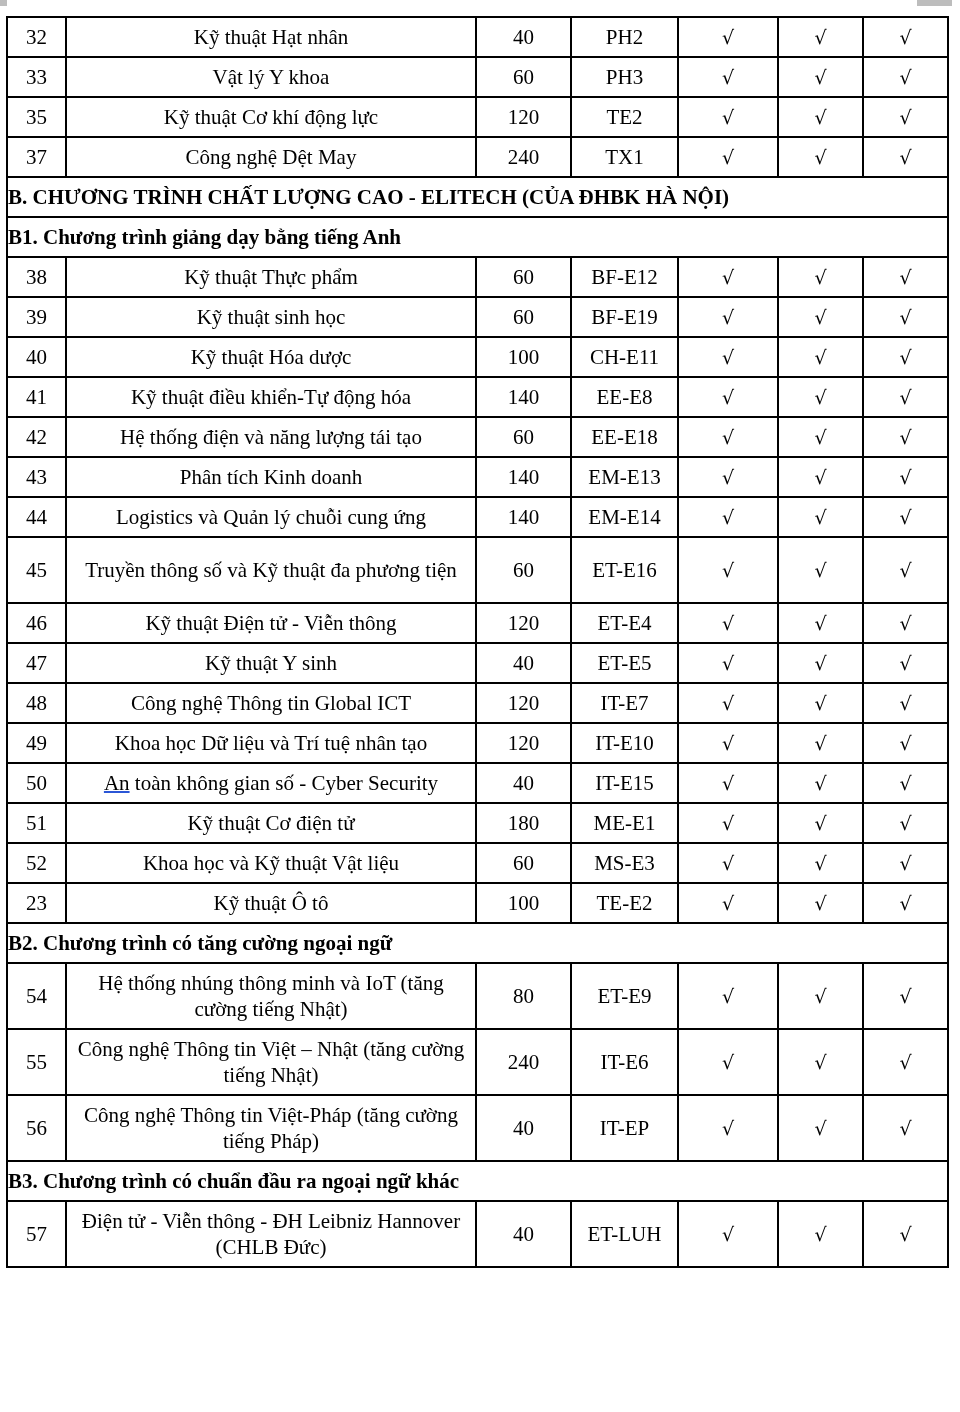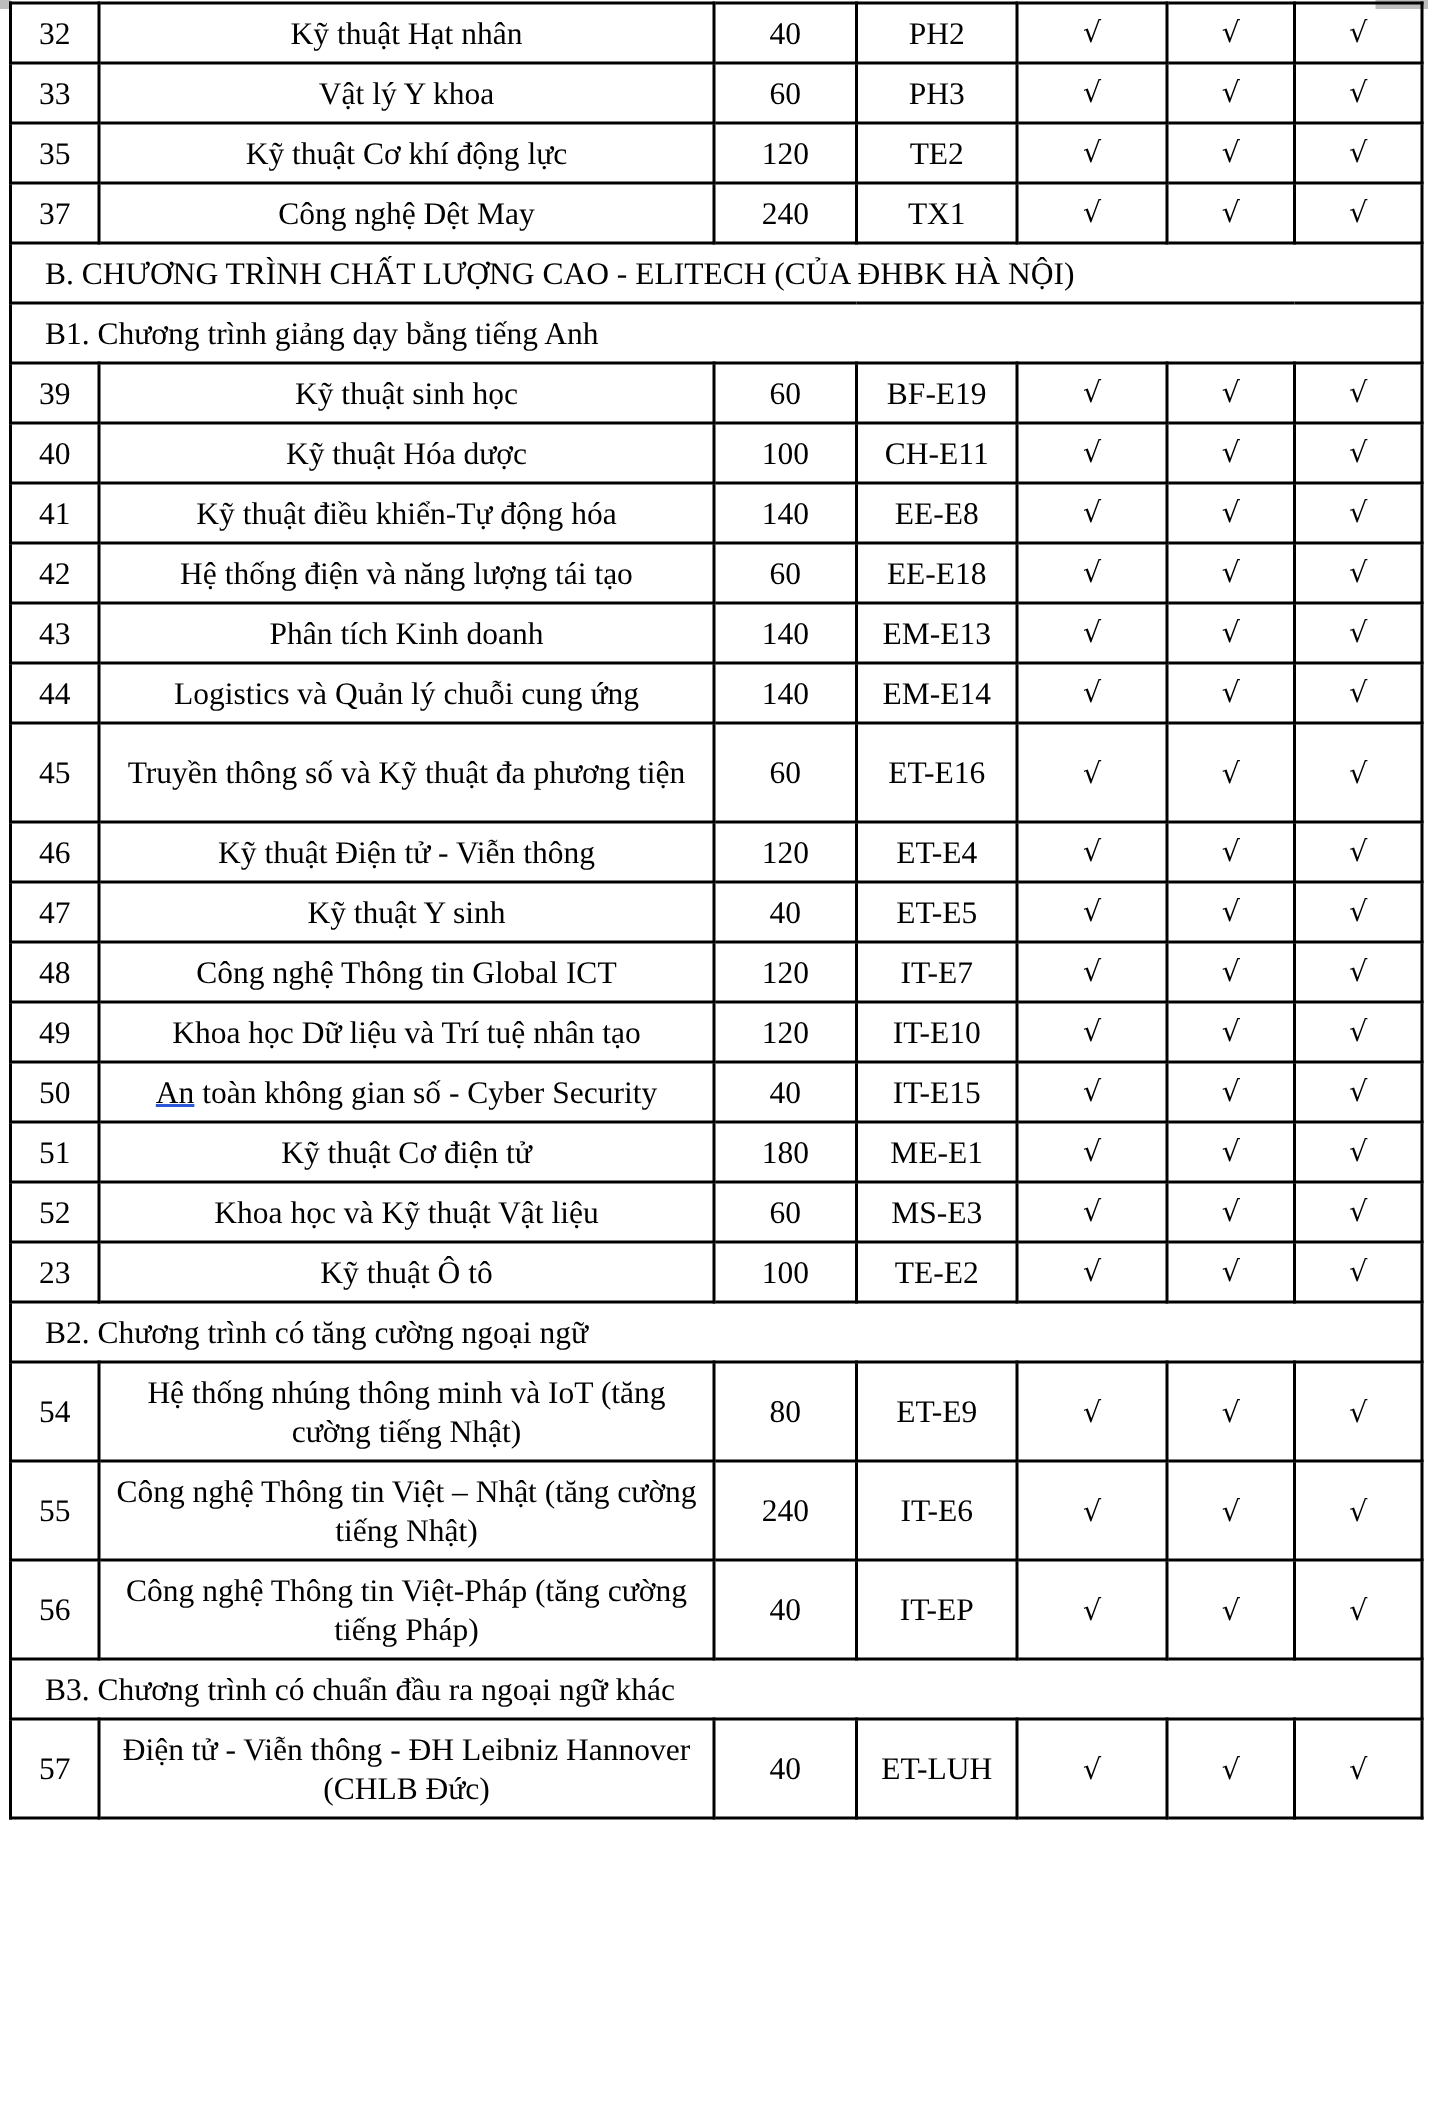--- a/index.html
+++ b/index.html
@@ -2,33 +2,33 @@
 <html><head>
 <meta charset="utf-8">
 <style>
   html, body { margin: 0; padding: 0; background: #ffffff; }
   body { width: 960px; height: 1412px; position: relative; overflow: hidden;
          font-family: "Liberation Serif", "DejaVu Serif", serif; color: #000; }
   .corner { position: absolute; top: 0; height: 6px; background: #bdbdbd; }
   .corner.left { left: 0; width: 7px; }
   .corner.right { left: 917px; width: 35px; }
   table.admissions {
-    position: absolute; left: 6px; top: 1px;
+    position: absolute; left: 6px; top: 16px;
     border-collapse: collapse; table-layout: fixed; width: 941px;
   }
   table.admissions td {
     border: 2px solid #000; padding: 0 4px; font-size: 21px; line-height: 25px;
     vertical-align: middle;
   }
   td.c-num { text-align: center; }
   td.c-name { text-align: center; padding-left: 3px; }
   td.c-quota, td.c-code, td.c-chk { text-align: center; }
   tr.row1 td { height: 38px; }
   tr.row2 td { height: 64px; line-height: 26px; }
-  tr.section td { height: 38px; font-weight: normal; padding-left: 22px; margin-left: 16px; }
+  tr.section td { height: 38px; font-weight: bold; padding-left: 0; margin-left: 16px; }
   .underline-blue { text-decoration: underline; text-decoration-color: #2b56d6; text-decoration-thickness: 2px; }
   .chk { font-family: "DejaVu Serif", serif; font-size: 19px; }
 </style>
 </head>
 <body>
 
 <div class="corner left"></div>
 <div class="corner right"></div>
 
 <table class="admissions">
@@ -81,20 +81,29 @@
     </tr>
 
     <tr class="section">
       <td colspan="7">B. CHƯƠNG TRÌNH CHẤT LƯỢNG CAO - ELITECH (CỦA ĐHBK HÀ NỘI)</td>
     </tr>
     <tr class="section">
       <td colspan="7">B1. Chương trình giảng dạy bằng tiếng Anh</td>
     </tr>
 
     <tr class="row1">
+      <td class="c-num">38</td>
+      <td class="c-name">Kỹ thuật Thực phẩm</td>
+      <td class="c-quota">60</td>
+      <td class="c-code">BF-E12</td>
+      <td class="c-chk"><span class="chk">√</span></td>
+      <td class="c-chk"><span class="chk">√</span></td>
+      <td class="c-chk"><span class="chk">√</span></td>
+    </tr>
+    <tr class="row1">
       <td class="c-num">39</td>
       <td class="c-name">Kỹ thuật sinh học</td>
       <td class="c-quota">60</td>
       <td class="c-code">BF-E19</td>
       <td class="c-chk"><span class="chk">√</span></td>
       <td class="c-chk"><span class="chk">√</span></td>
       <td class="c-chk"><span class="chk">√</span></td>
     </tr>
     <tr class="row1">
       <td class="c-num">40</td>

